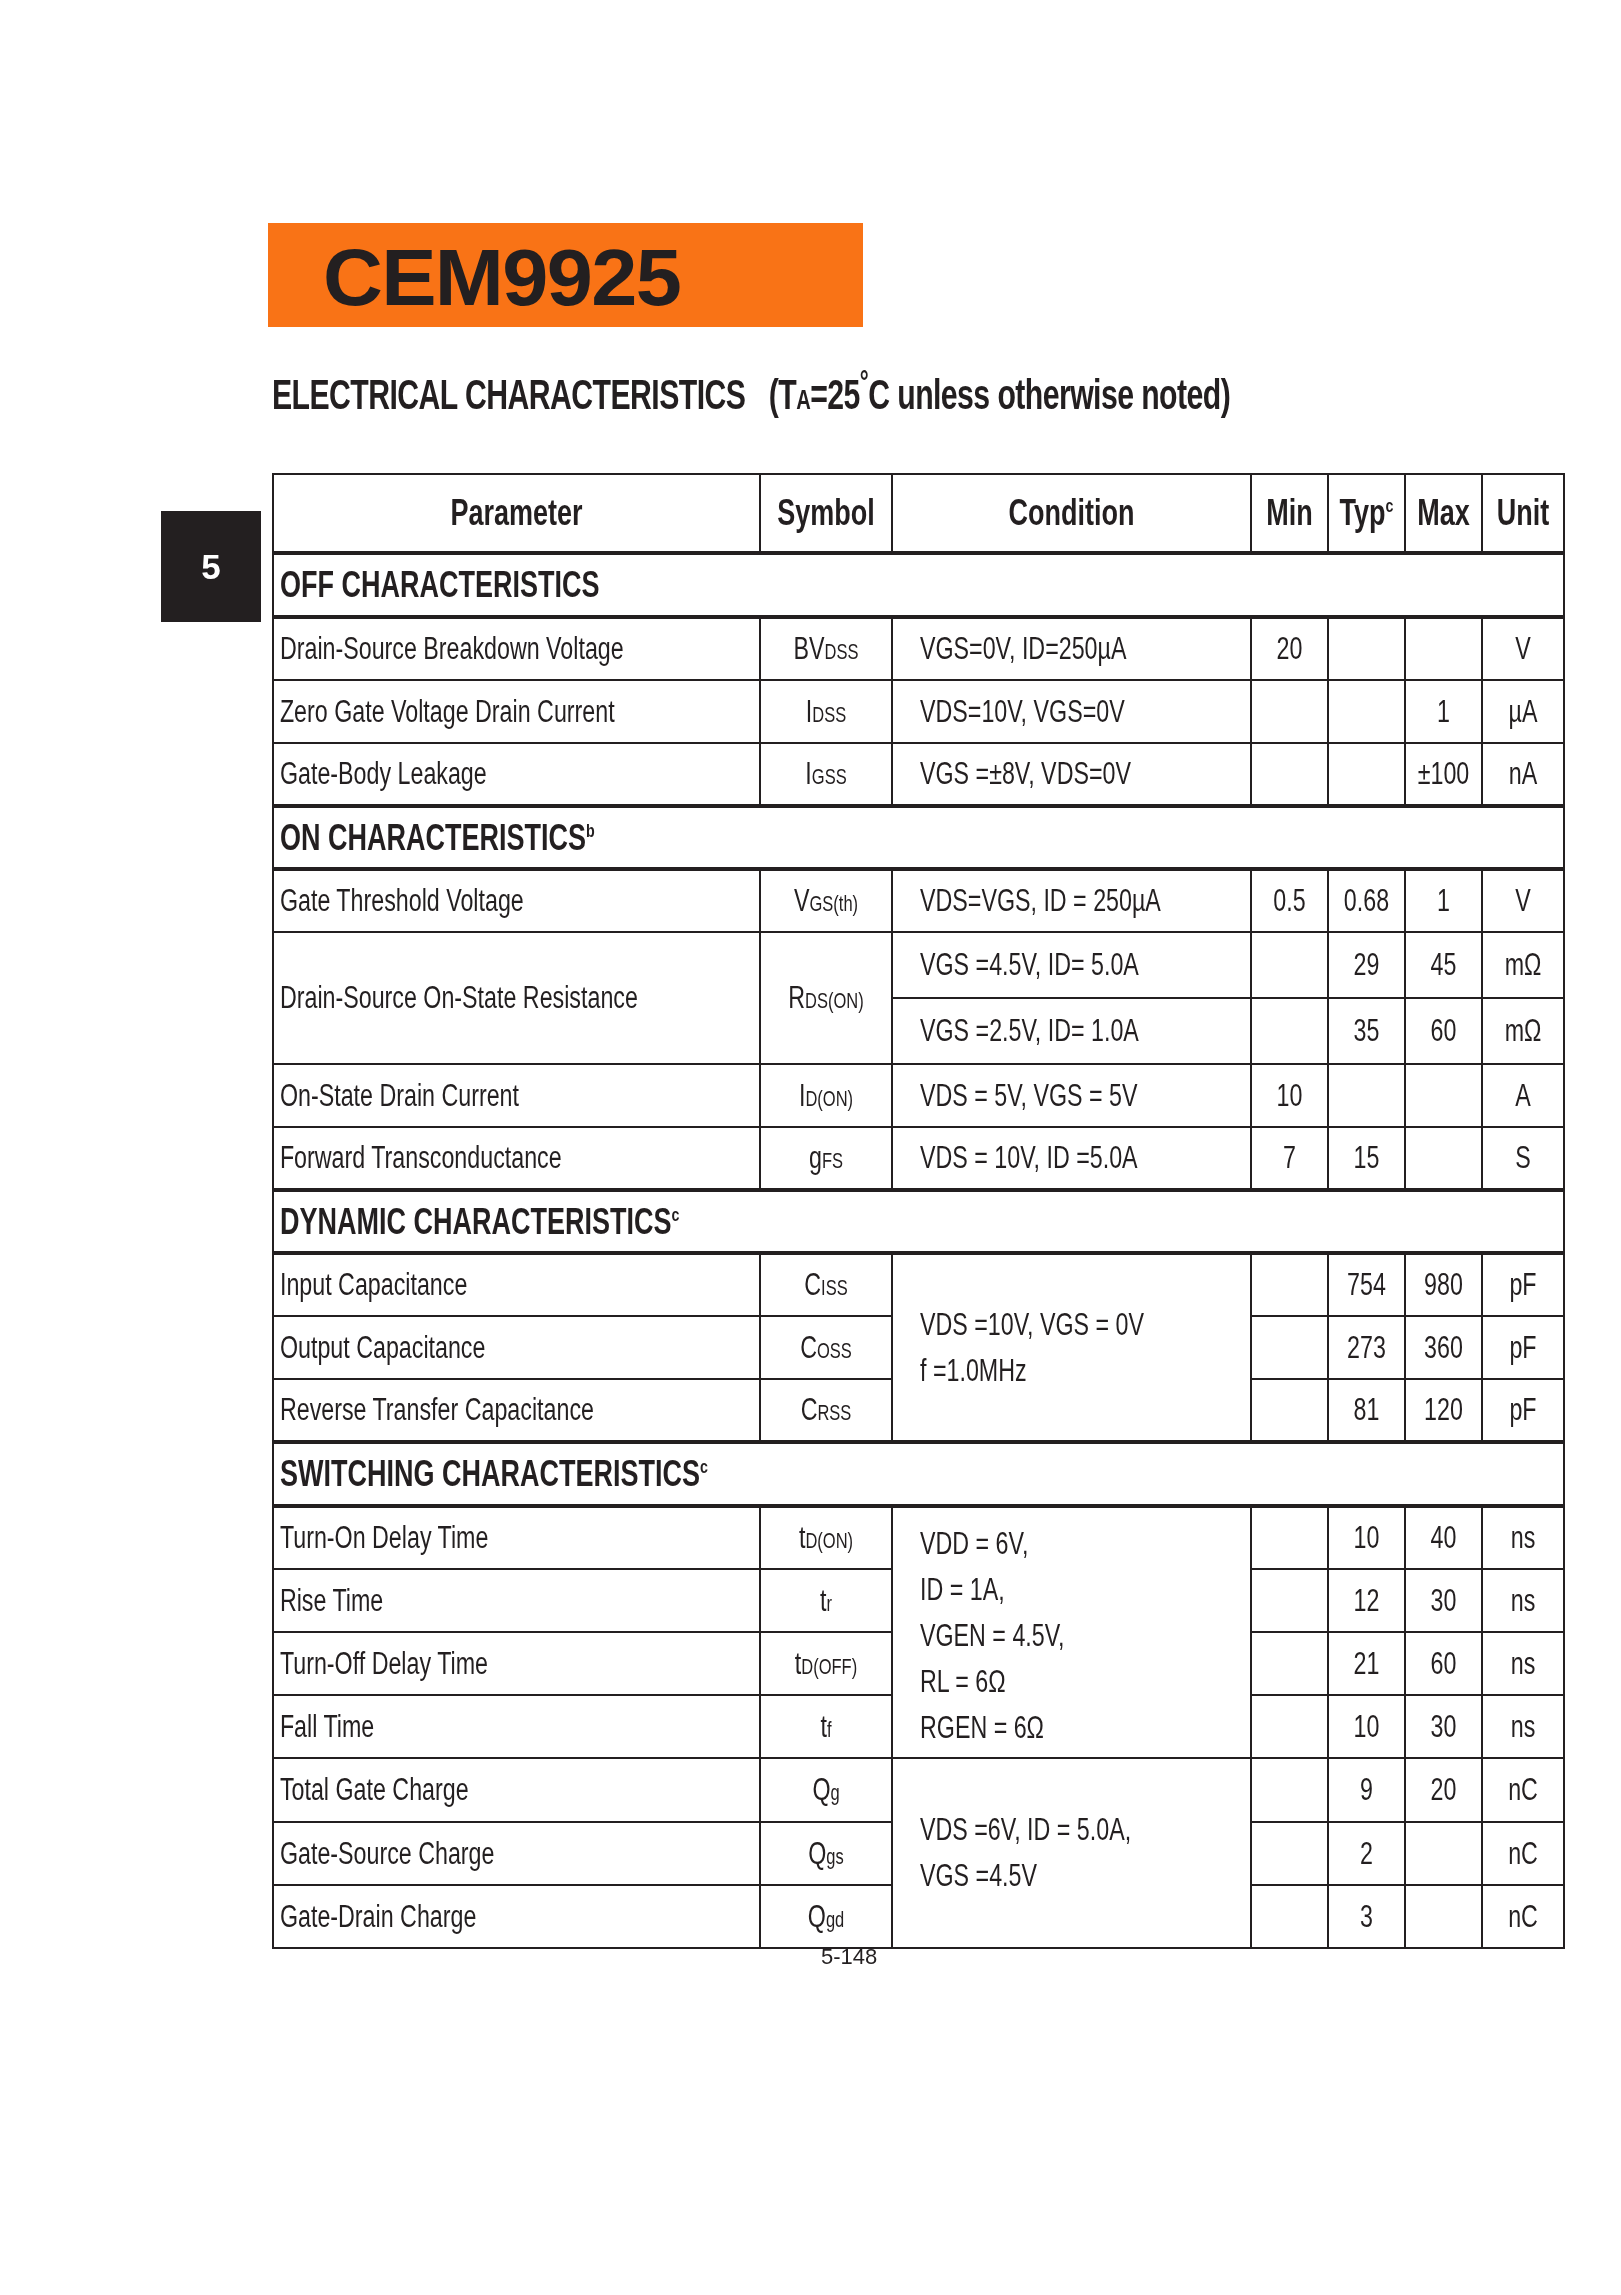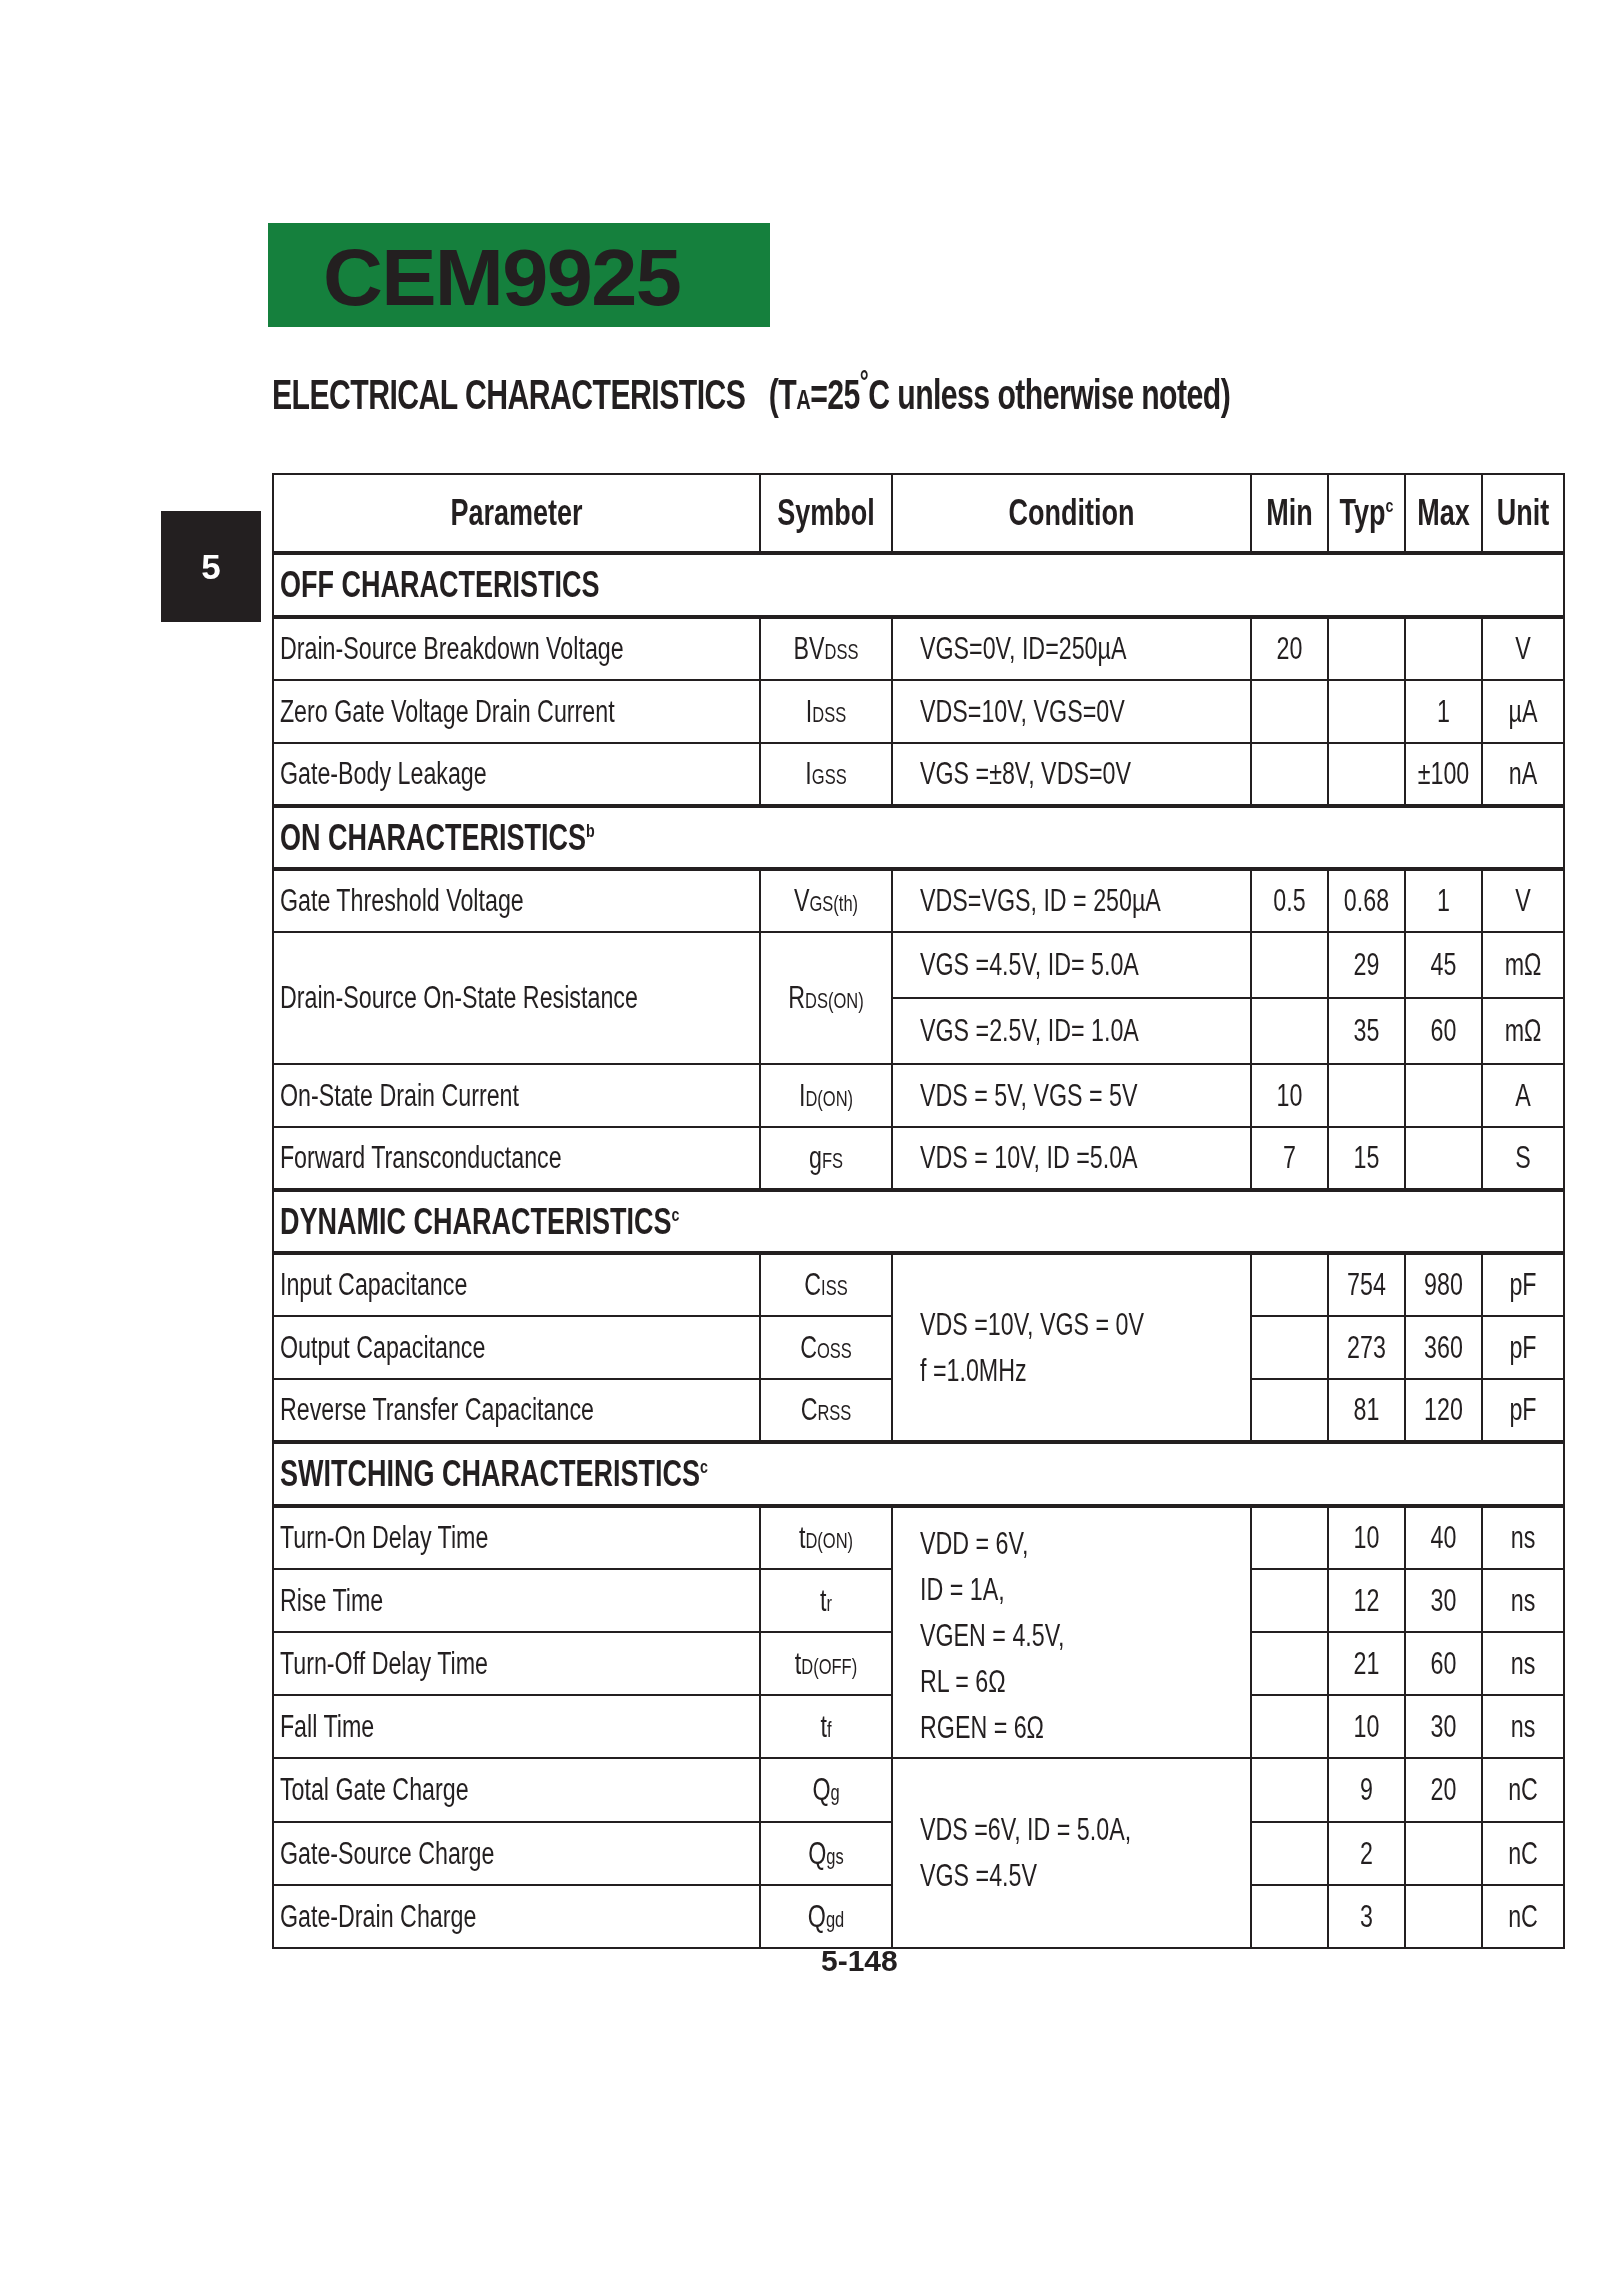--- a/index.html
+++ b/index.html
@@ -1,19 +1,19 @@
 <!DOCTYPE html>
 <html style="font-size:12.6px"><head>
 <meta charset="utf-8">
 <style>
   html, body { margin: 0; padding: 0; background: #ffffff; }
   body { width: 1622px; height: 2295px; position: relative; overflow: hidden;
          font-family: "Liberation Sans", sans-serif; color: #231f20; }
-  .title-box { position: absolute; left: 268px; top: 223px; width: 470px; height: 104px;
-               background: #15803d; padding-left: 32px; }
+  .title-box { position: absolute; left: 268px; top: 223px; width: 595px; height: 104px;
+               background: #f97316; }
   .title-text { position: absolute; left: 55px; top: 9.4px; font-size: 79px; font-weight: bold;
                 letter-spacing: -1.6px; transform: scaleX(1.05); transform-origin: left; }
   .section-heading { position: absolute; left: 272px; top: 371px; font-size: 42px; font-weight: bold;
                      transform: scaleX(0.72); transform-origin: left; white-space: nowrap; letter-spacing: -0.8px; }
   .section-heading .sub { font-size: 28px; }
   .section-heading .deg { font-size: 31px; position: relative; top: -17.3px; font-weight: bold; }
   .side-tab { position: absolute; left: 161px; top: 511px; width: 100px; height: 111px; background: #231f20;
               color: #fff; font-size: 35px; font-weight: bold; display: flex; align-items: center; justify-content: center; }
   table.spec { position: absolute; left: 272px; top: 473px; border-collapse: collapse; table-layout: fixed; }
   table.spec td, table.spec th { border: 2.4px solid #231f20; padding: 0; overflow: hidden; white-space: nowrap; }
@@ -21,21 +21,21 @@
   .cond { font-size: 31px; }
   .cell { display: block; transform: scaleX(0.75); transform-origin: left center; }
   .cc { display: block; transform: scaleX(0.75); transform-origin: center center; text-align: center; }
   th .cc { font-size: 36px; font-weight: bold; }
   td.param .cell { font-size: 31px; padding-left: 7.9px; }
   td.sym .cc, td.num .cc, td.unit .cc { font-size: 31px; }
   td.cond .cell { font-size: 31px; padding-left: 36px; line-height: 46px; }
   td.sechead .cell { font-size: 36px; font-weight: bold; padding-left: 7.9px; }
   sup { font-size: 19px; }
   sub, .sm { font-size: 22px; }
-  .page-number { position: absolute; left: 821px; top: 1944px; font-size: 30px; font-weight: bold; }
+  .page-number { position: absolute; left: 821px; top: 1944px; font-size: 22px; font-weight: normal; }
 </style>
 </head>
 <body>
 
 <div class="title-box">
   <div class="title-text">CEM9925</div>
 </div>
 
 <div class="section-heading">
   <span>ELECTRICAL  CHARACTERISTICS</span>&nbsp;&nbsp;

